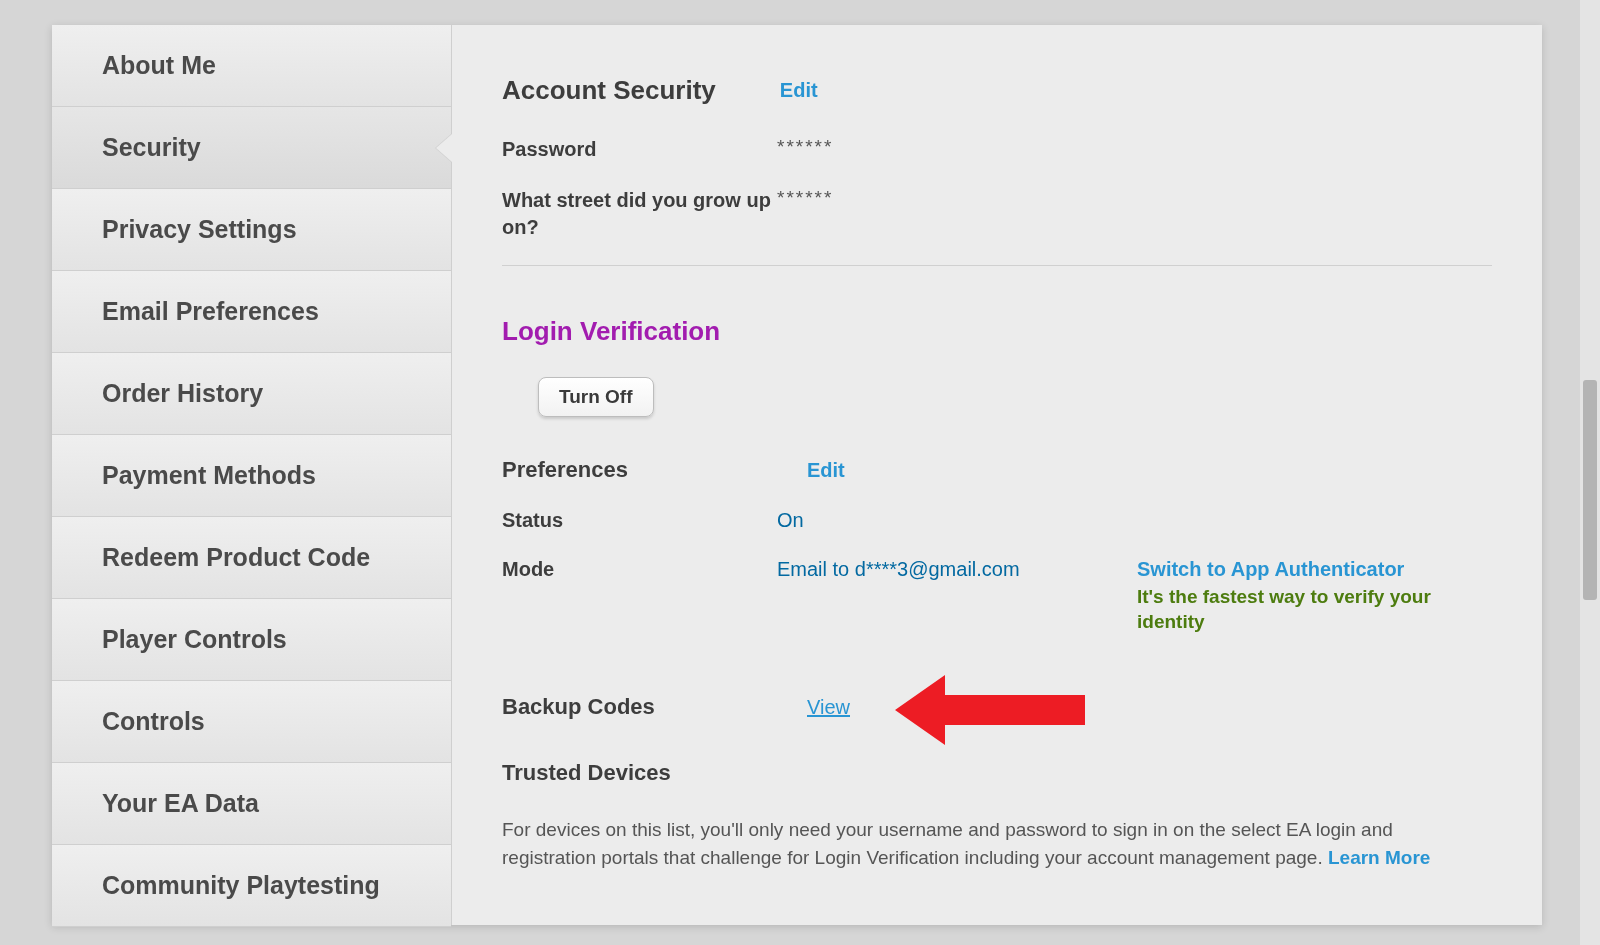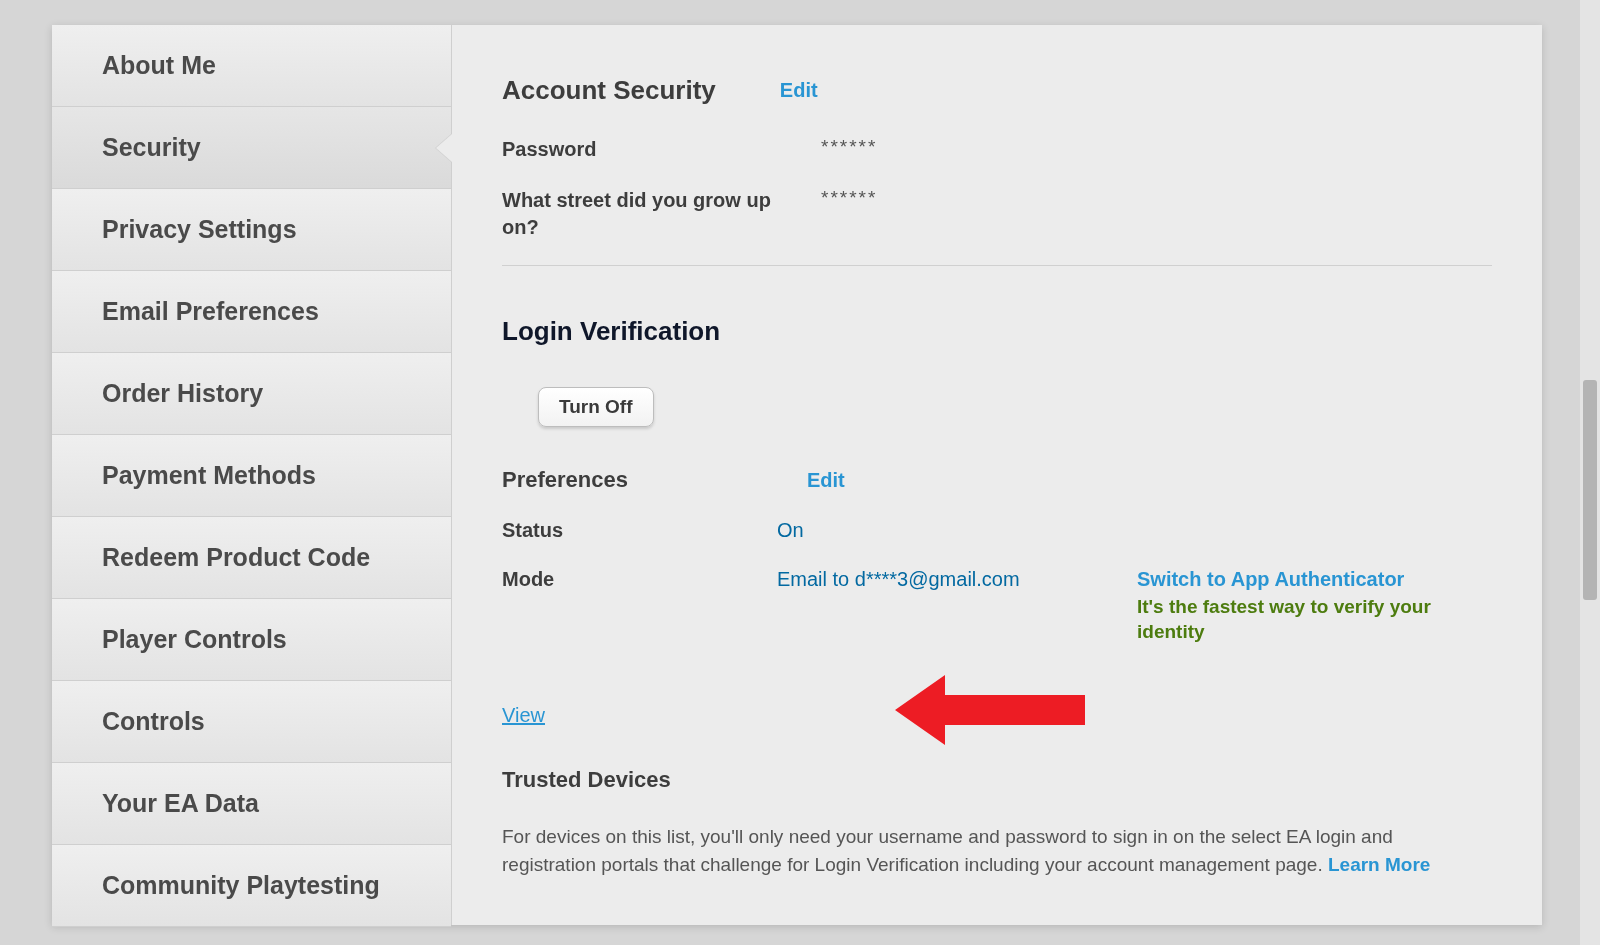--- a/index.html
+++ b/index.html
@@ -102,21 +102,20 @@
   .edit-link {
     font-size: 20px;
     font-weight: 700;
     color: #2995d3;
     cursor: pointer;
   }
   .row {
     display: flex;
     align-items: flex-start;
     margin-bottom: 24px;
-    gap: 44px;
   }
   .row .label {
     width: 275px;
     font-size: 20px;
     font-weight: 700;
     color: #3d3d3d;
     line-height: 1.35;
   }
   .row .value {
     font-size: 19px;
@@ -126,22 +125,22 @@
 
   .divider {
     border: none;
     border-top: 1px solid #d0d0d0;
     margin: 12px 0 50px 0;
   }
 
   .login-verif-title {
     font-size: 26px;
     font-weight: 700;
-    color: #0f172a;
-    margin-bottom: 40px;
+    color: #a21caf;
+    margin-bottom: 30px;
   }
 
   .turnoff-wrap {
     padding-left: 36px;
     margin-bottom: 40px;
   }
   .turnoff-btn {
     display: inline-block;
     padding: 8px 20px;
     font-size: 19px;
@@ -316,20 +315,21 @@
       <div class="prefs-row">
         <span class="plabel">Mode</span>
         <span class="pvalue">Email to d****3@gmail.com</span>
         <span class="pright">
           <span class="switch-link">Switch to App Authenticator</span>
           <span class="switch-sub">It's the fastest way to verify your identity</span>
         </span>
       </div>
 
       <div class="backup-head">
+        <span class="section-title">Backup Codes</span>
         <span class="view-link">View</span>
       </div>
 
       <div class="trusted-title">Trusted Devices</div>
       <div class="trusted-text">
         <span>For devices on this list, you'll only need your username and password to sign in on the select EA login and registration portals that challenge for Login Verification including your account management page.  </span>
         <span class="learn-link">Learn More</span>
       </div>
 
     </div>

